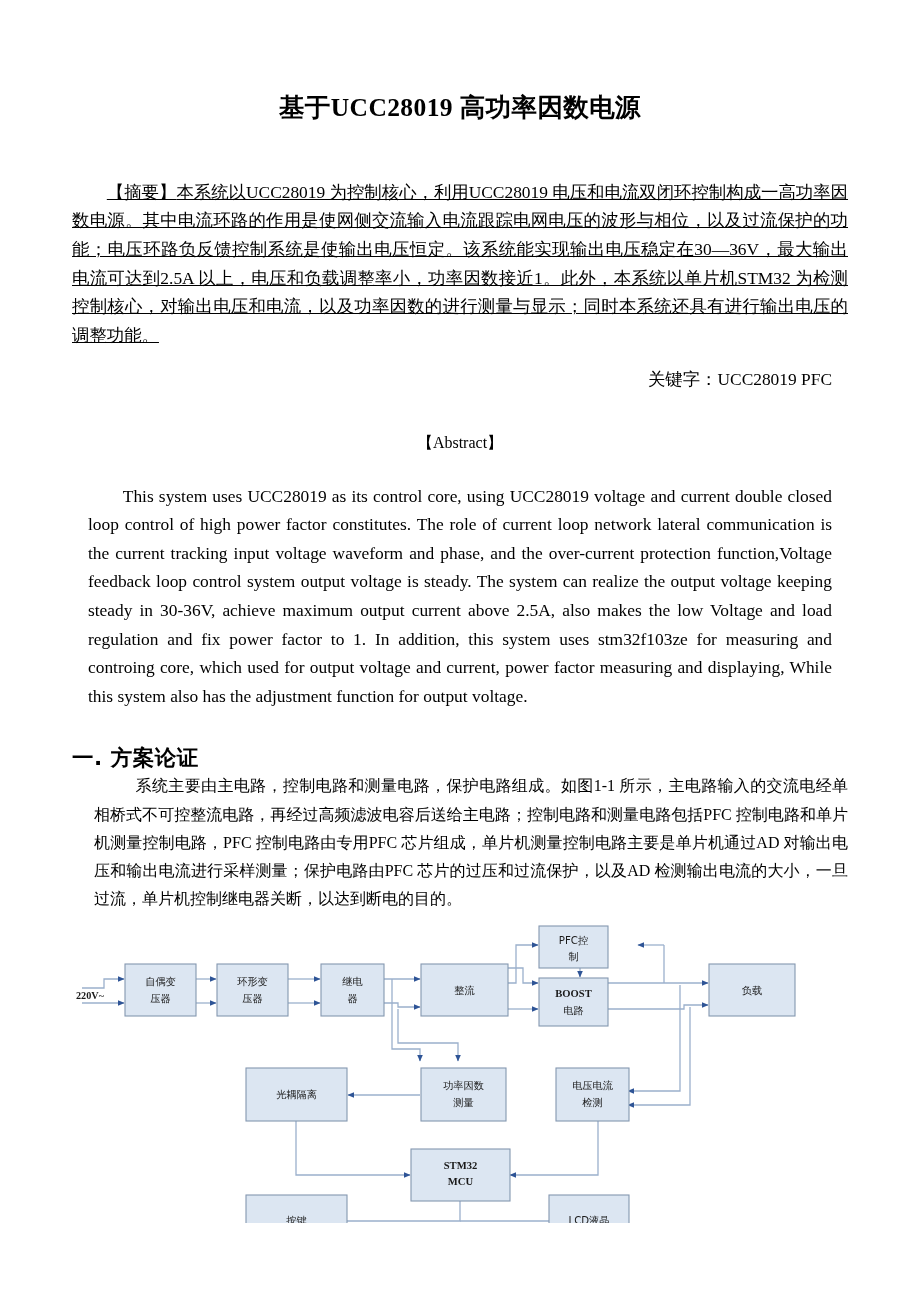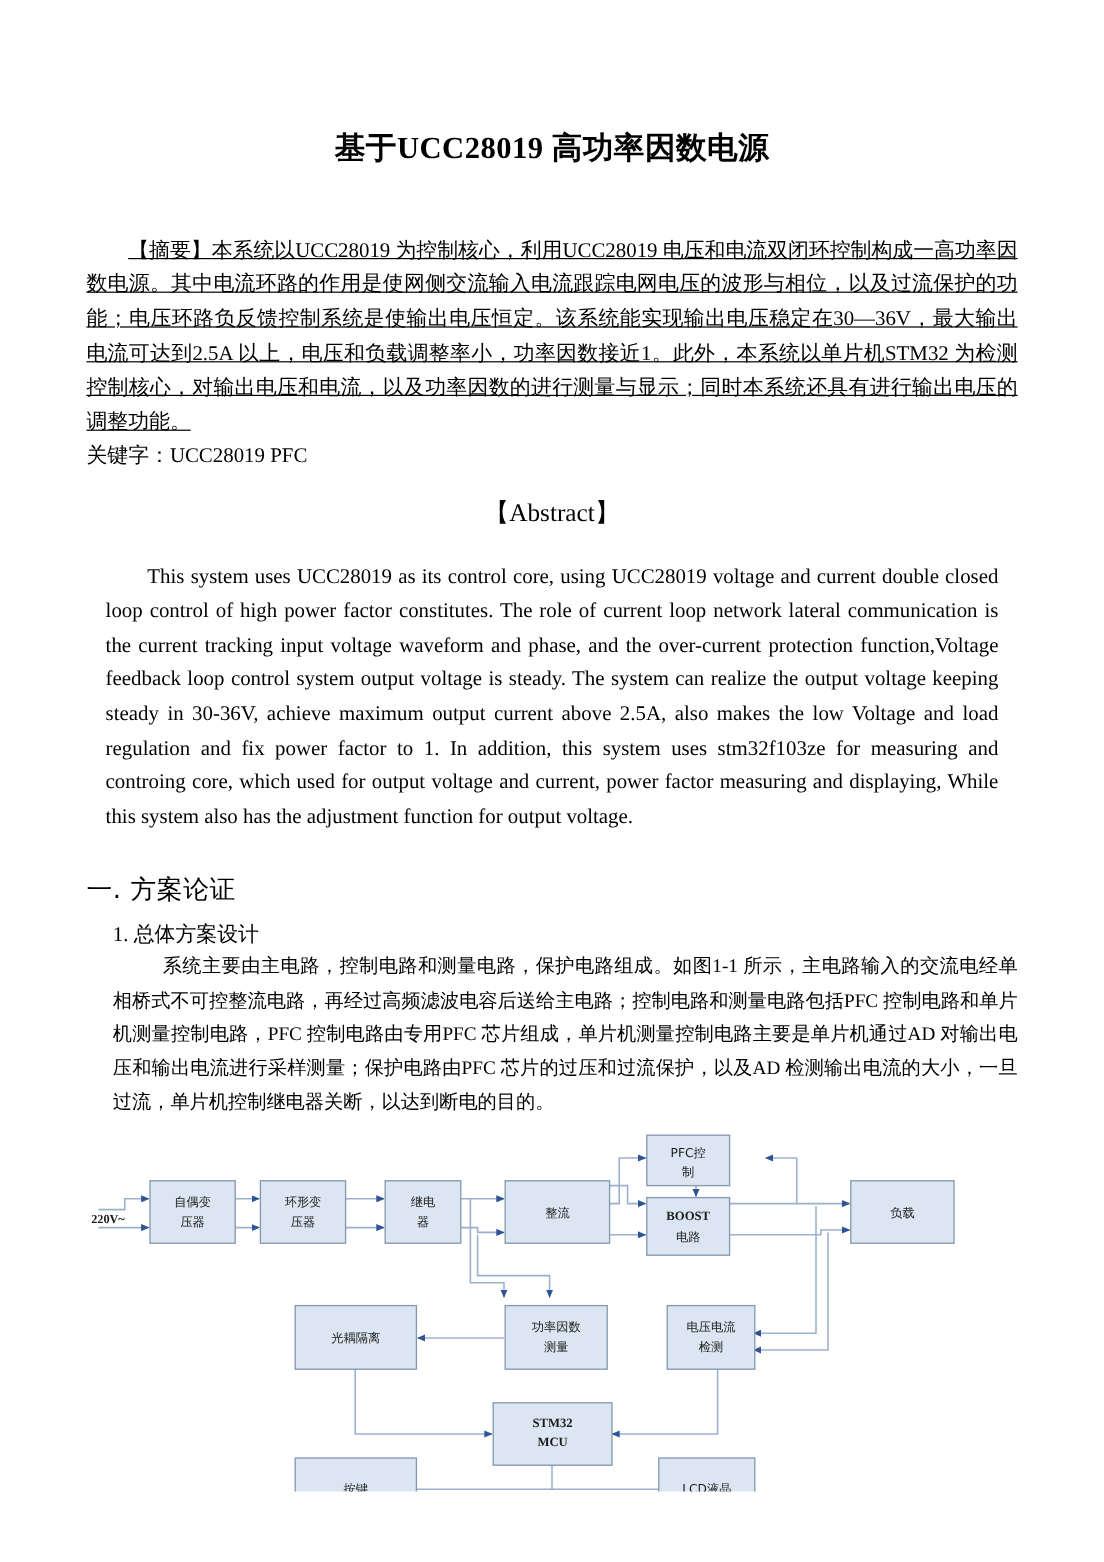--- a/index.html
+++ b/index.html
@@ -15,21 +15,21 @@
     overflow: hidden;
     font-family: "Liberation Serif", "DejaVu Serif", serif;
     color: #000000;
   }
   .page {
     position: absolute;
     left: 0; top: 0;
     width: 920px;
     height: 1302px;
     box-sizing: border-box;
-    padding: 16px 72px;
+    padding: 0 72px;
   }
   
   .doc-title {
     margin: 0;
     padding-top: 92px;
     text-align: center;
     font-family: "Liberation Serif", "DejaVu Serif", serif;
     font-size: 25.5px;
     font-weight: bold;
     letter-spacing: 0.4px;
@@ -41,49 +41,49 @@
     padding-top: 54px;
     font-size: 17.4px;
     line-height: 28.6px;
     text-align: justify;
     text-justify: inter-ideograph;
     text-indent: 2em;
     word-break: break-all;
     text-decoration: underline;
   }
   .keywords {
-    margin: 0;
-    font-size: 17.4px;
-    line-height: 28.6px;
-    text-align: left;
+    margin: 16px;
+    font-size: 17.4px;
+    line-height: 28.6px;
+    text-align: right;
   }
   
   .abstract-head {
     margin: 0;
     padding-top: 19px;
     text-align: center;
-    font-size: 21px;
+    font-size: 16px;
     line-height: 28.6px;
   }
   .en-abstract {
     margin: 16px;
     padding-top: 8px;
     font-size: 17.4px;
     line-height: 28.6px;
     text-align: justify;
     text-indent: 2em;
     hyphens: none;
   }
   
   .h1-cn {
     margin: 0;
     padding-top: 17px;
     font-family: "DejaVu Sans", "Liberation Sans", sans-serif;
     font-size: 21.5px;
-    font-weight: normal;
+    font-weight: bold;
     line-height: 1.35;
     letter-spacing: 0.5px;
   }
   .h2-cn {
     margin: 0;
     padding-top: 9px;
     padding-left: 22px;
     font-size: 17.4px;
     line-height: 27px;
   }
@@ -134,21 +134,20 @@
   <p class="cn-abstract"><span>【摘要】</span><span>本系统以UCC28019 为控制核心，利用UCC28019 电压和电流双闭环控制构成一高功率因数电源。其中电流环路的作用是使网侧交流输入电流跟踪电网电压的波形与相位，以及过流保护的功能；电压环路负反馈控制系统是使输出电压恒定。该系统能实现输出电压稳定在30—36V，最大输出电流可达到2.5A 以上，电压和负载调整率小，功率因数接近1。此外，本系统以单片机STM32 为检测控制核心，对输出电压和电流，以及功率因数的进行测量与显示；同时本系统还具有进行输出电压的调整功能。</span></p>
 
   <p class="keywords">关键字：UCC28019        PFC</p>
 
   <p class="abstract-head">【Abstract】</p>
 
   <p class="en-abstract">This system uses UCC28019 as its control core, using UCC28019 voltage and current double closed loop control of high power factor constitutes. The role of current loop network lateral communication is the current tracking input voltage waveform and phase, and the over-current protection function,Voltage feedback loop control system output voltage is steady. The system can realize the output voltage keeping steady in 30-36V, achieve maximum output current above 2.5A, also makes the low Voltage and load regulation and fix power factor to 1. In addition, this system uses stm32f103ze for measuring and controing core, which used for output voltage and current, power factor measuring and displaying, While this system also has the adjustment function for output voltage.</p>
 
   <h2 class="h1-cn">一. 方案论证</h2>
 
-  <p class="h2-cn">1. 总体方案设计</p>
 
   <p class="body-cn">系统主要由主电路，控制电路和测量电路，保护电路组成。如图1-1 所示，主电路输入的交流电经单相桥式不可控整流电路，再经过高频滤波电容后送给主电路；控制电路和测量电路包括PFC 控制电路和单片机测量控制电路，PFC 控制电路由专用PFC 芯片组成，单片机测量控制电路主要是单片机通过AD 对输出电压和输出电流进行采样测量；保护电路由PFC 芯片的过压和过流保护，以及AD 检测输出电流的大小，一旦过流，单片机控制继电器关断，以达到断电的目的。</p>
 
   <div class="diagram-wrap">
     <svg width="776" height="300" viewBox="0 0 776 300" xmlns="http://www.w3.org/2000/svg">
       <defs>
         <marker id="ah" markerWidth="7" markerHeight="6" refX="6.4" refY="3" orient="auto" markerUnits="userSpaceOnUse">
           <path d="M0,0 L7,3 L0,6 z" fill="#2e5496"></path>
         </marker>
         <marker id="ahu" markerWidth="7" markerHeight="6" refX="6.4" refY="3" orient="auto" markerUnits="userSpaceOnUse">

